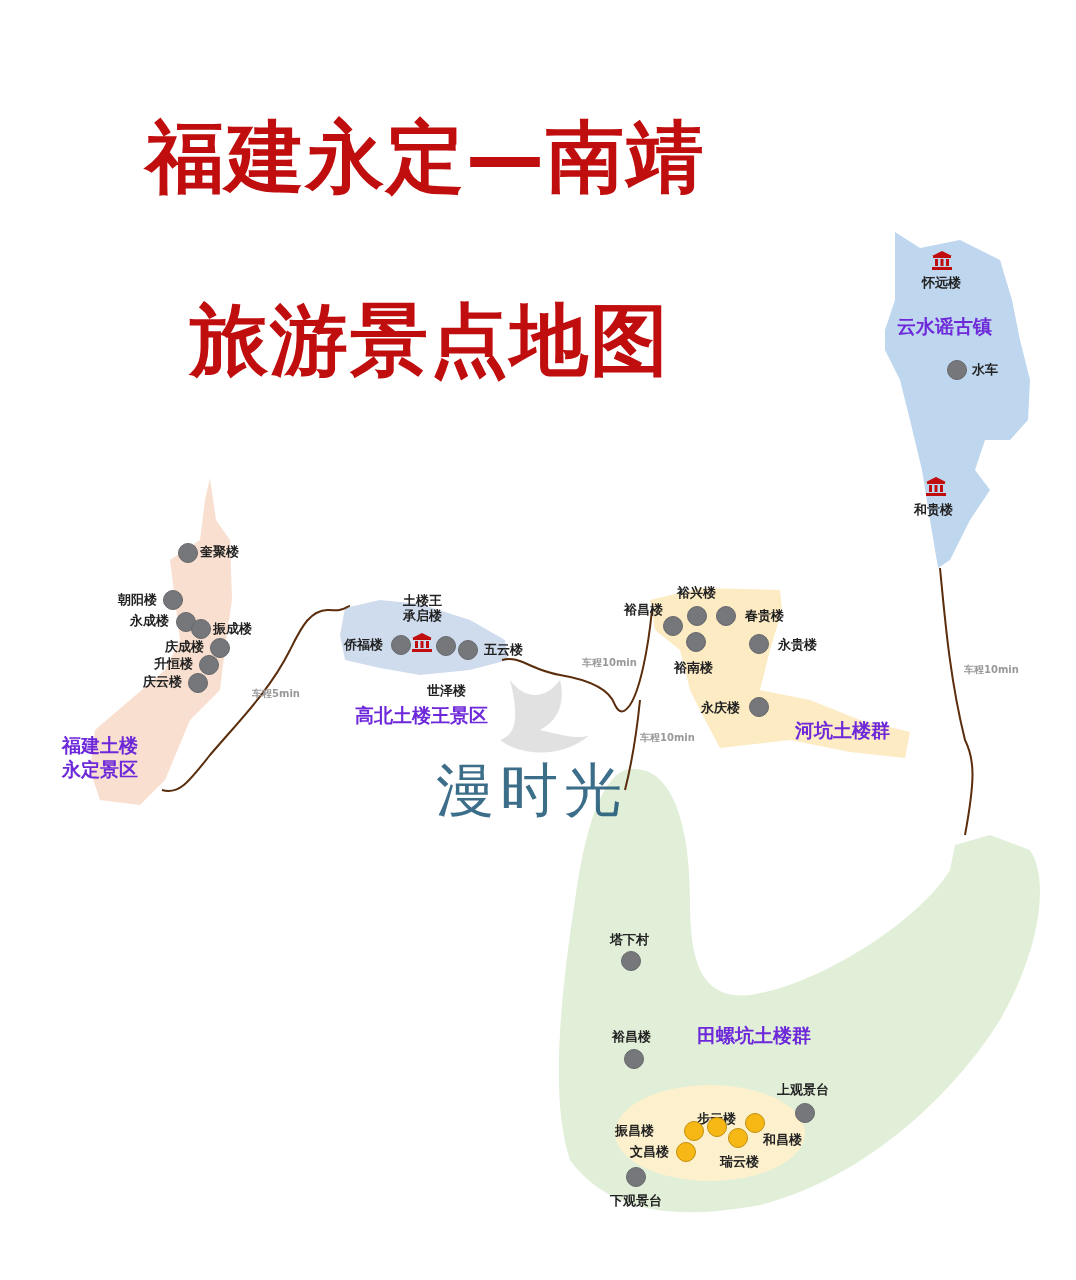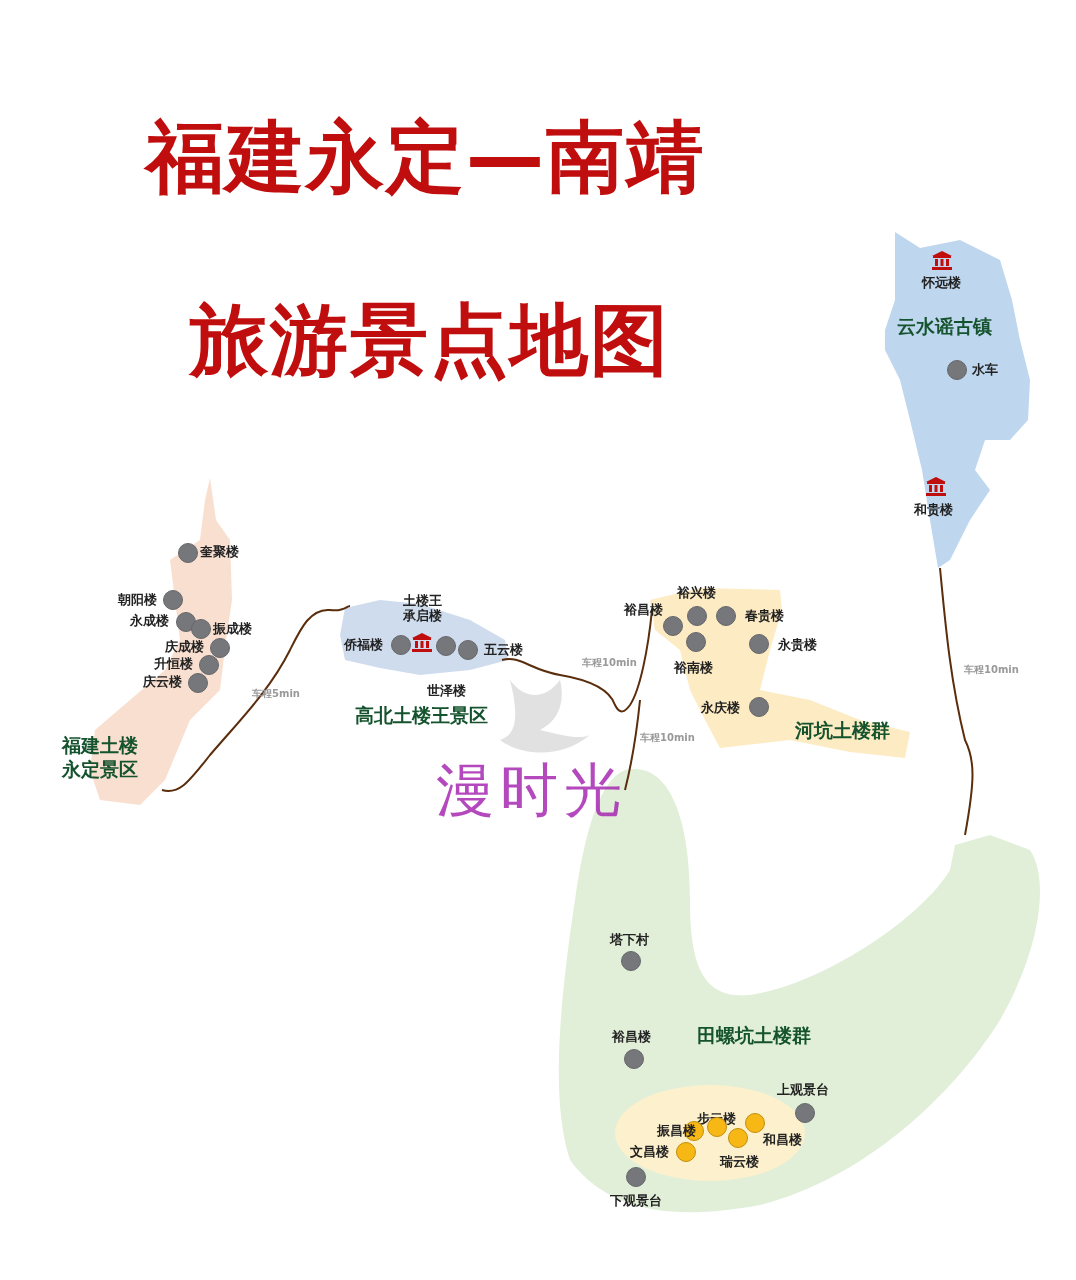--- a/index.html
+++ b/index.html
@@ -1,25 +1,25 @@
 <!DOCTYPE html>
 <html><head>
 <meta charset="utf-8">
 <style>
   html,body{margin:0;padding:0;background:#fff;}
   body{width:1076px;height:1280px;position:relative;overflow:hidden;font-family:"DejaVu Sans","Liberation Sans",sans-serif;}
   .title{position:absolute;color:#c00d0d;font-weight:bold;font-size:78px;letter-spacing:2px;white-space:nowrap;line-height:1;}
   svg.map{position:absolute;left:0;top:0;}
   .lbl{position:absolute;font-size:13px;font-weight:bold;color:#222;white-space:nowrap;line-height:1.15;}
-  .area{position:absolute;font-size:19px;font-weight:bold;color:#14532d;white-space:nowrap;line-height:1.25;}
+  .area{position:absolute;font-size:19px;font-weight:bold;color:#6d28d9;white-space:nowrap;line-height:1.25;}
   .drive{position:absolute;font-size:10px;font-weight:bold;color:#999;white-space:nowrap;}
   .dot{position:absolute;width:20px;height:20px;border-radius:50%;background:#76777b;border:1px solid #66676b;box-sizing:border-box;}
   .dot.y{background:#f7b815;border-color:#c08f10;}
   .bld{position:absolute;width:22px;height:20px;}
-  .wm{position:absolute;font-size:58px;color:#a21caf;opacity:.8;letter-spacing:6px;font-family:"DejaVu Sans",sans-serif;font-weight:200;}
+  .wm{position:absolute;font-size:58px;color:#0c4a6e;opacity:.8;letter-spacing:6px;font-family:"DejaVu Sans",sans-serif;font-weight:200;}
 </style>
 </head>
 <body>
 
 <div class="title" style="left:146px;top:118px;">福建永定—南靖</div>
 <div class="title" style="left:190px;top:266px;margin-top:35px;">旅游景点地图</div>
 
 <svg class="map" width="1076" height="1280" viewBox="0 0 1076 1280">
 
   <path d="M210,478 L216,520 L230,540 L232,600 L226,640 L220,690 L190,720 L165,780 L140,805 L100,800 L90,770 L95,730 L130,700 L165,670 L180,640 L175,600 L170,560 L200,540 L205,500 Z" fill="#f9dfd0"></path>
@@ -133,18 +133,18 @@
 <div class="lbl" style="left:612px;top:1030px;">裕昌楼</div>
 <div class="dot" style="left:624px;top:1049px;"></div>
 <div class="lbl" style="left:777px;top:1083px;">上观景台</div>
 <div class="dot" style="left:795px;top:1103px;"></div>
 <div class="lbl" style="left:697px;top:1101px;margin-top:11px;">步云楼</div>
 <div class="dot y" style="left:684px;top:1121px;"></div>
 <div class="dot y" style="left:707px;top:1117px;"></div>
 <div class="dot y" style="left:728px;top:1128px;"></div>
 <div class="dot y" style="left:745px;top:1113px;"></div>
 <div class="dot y" style="left:676px;top:1142px;"></div>
-<div class="lbl" style="left:657px;top:1124px;">振昌楼</div>
+<div class="lbl" style="left:615px;top:1124px;">振昌楼</div>
 <div class="lbl" style="left:630px;top:1145px;">文昌楼</div>
 <div class="lbl" style="left:720px;top:1155px;">瑞云楼</div>
 <div class="lbl" style="left:763px;top:1133px;">和昌楼</div>
 <div class="dot" style="left:626px;top:1167px;"></div>
 <div class="lbl" style="left:610px;top:1194px;">下观景台</div>
 
 </body></html>

